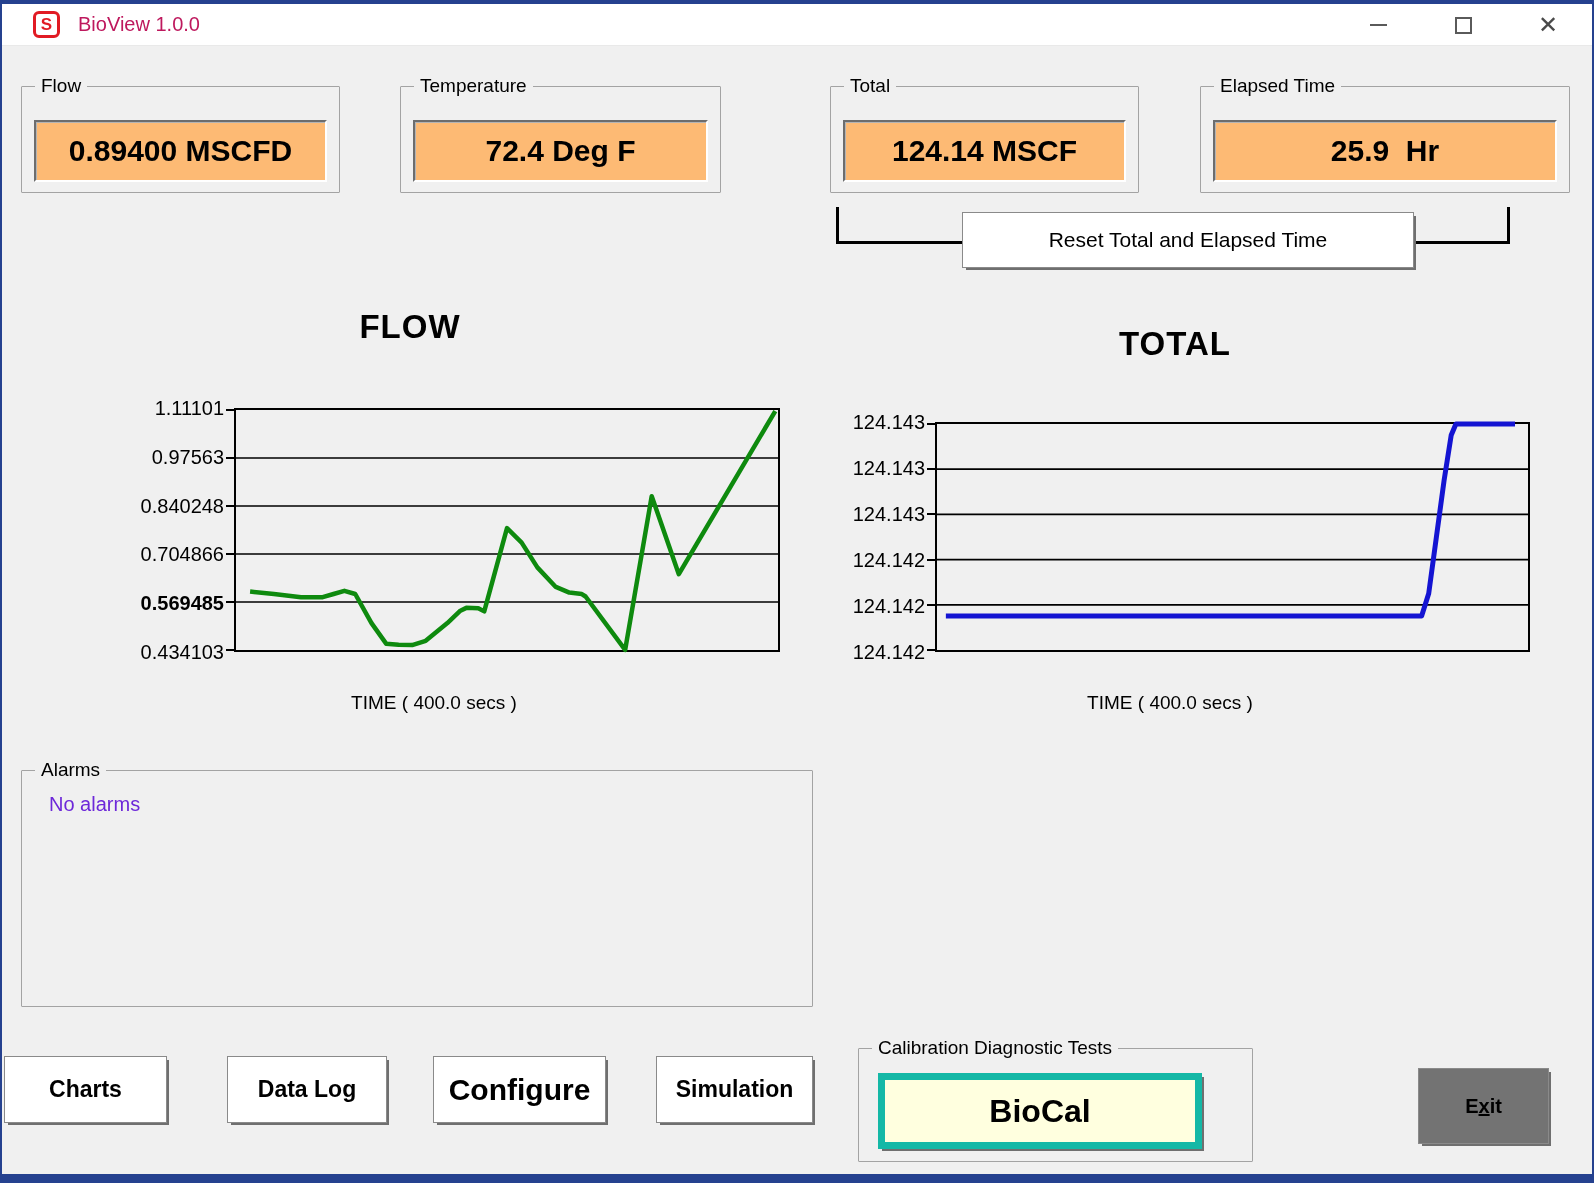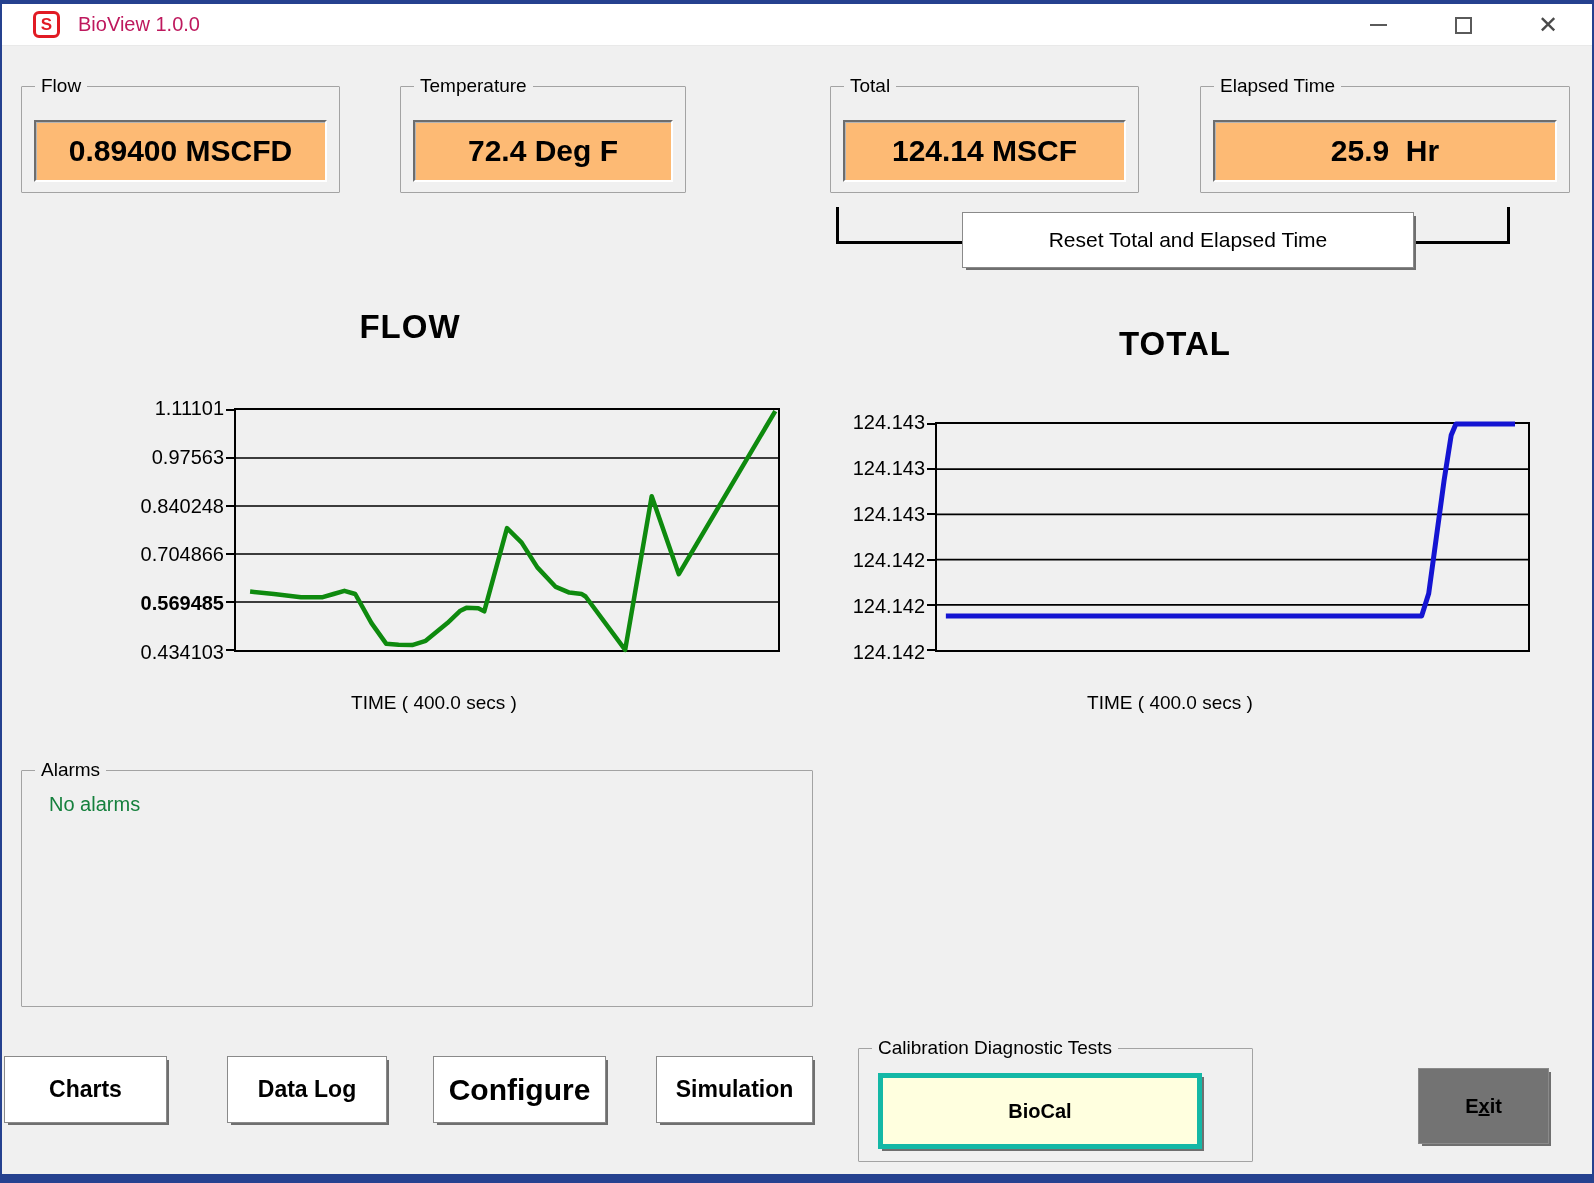--- a/index.html
+++ b/index.html
@@ -60,23 +60,23 @@
   .plotwrap { position:absolute; border:2px solid #000; background:#f0f0f0; }
   .plotwrap svg { display:block; width:100%; height:100%; overflow:visible; }
   .tickmark { position:absolute; left:-10px; width:9px; height:2px; background:#000;
     transform:translateY(-50%); }
   .grid { stroke:#000; stroke-width:1.7; vector-effect:non-scaling-stroke; }
   .series { fill:none; vector-effect:non-scaling-stroke; stroke-linejoin:round; }
   #chart-flow .series { stroke-width:4.5px; }
   #chart-total .series { stroke-width:5px; }
   .chart-caption { position:absolute; text-align:center; font-size:19px; color:#000; }
 
-  .alarm-text { position:absolute; left:27px; top:22px; font-size:20px; color:#15803d; }
-
-  .biocal { background:#ffffdf; border:5px solid #14b8a6; font-size:20px; }
+  .alarm-text { position:absolute; left:27px; top:22px; font-size:20px; color:#6d28d9; }
+
+  .biocal { background:#ffffdf; border:7px solid #14b8a6; font-size:32px; }
   .exit { background:#737373; font-size:20px; }
   .exit .accel { text-decoration:underline; }
 </style>
 </head>
 <body>
 
 <div class="win">
   <div class="edge top"></div>
   <div class="edge bottom"></div>
   <div class="edge left"></div>
@@ -94,21 +94,21 @@
     <div class="ctrl ctrl-close">
       <div class="glyph-close">✕</div>
     </div>
   </div>
 
   <div class="group" style="left:21px; top:86px; width:319px; height:107px;">
     <span class="group-label">Flow</span>
     <div class="lcd">0.89400 MSCFD</div>
   </div>
 
-  <div class="group" style="left:400px; top:86px; width:286px; height:107px;padding-left:24px;">
+  <div class="group" style="left:400px; top:86px; width:321px; height:107px;padding-left:24px;">
     <span class="group-label">Temperature</span>
     <div class="lcd">72.4 Deg F</div>
   </div>
 
   <div class="group" style="left:830px; top:86px; width:309px; height:107px;">
     <span class="group-label">Total</span>
     <div class="lcd">124.14 MSCF</div>
   </div>
 
   <div class="group" style="left:1200px; top:86px; width:370px; height:107px;">

